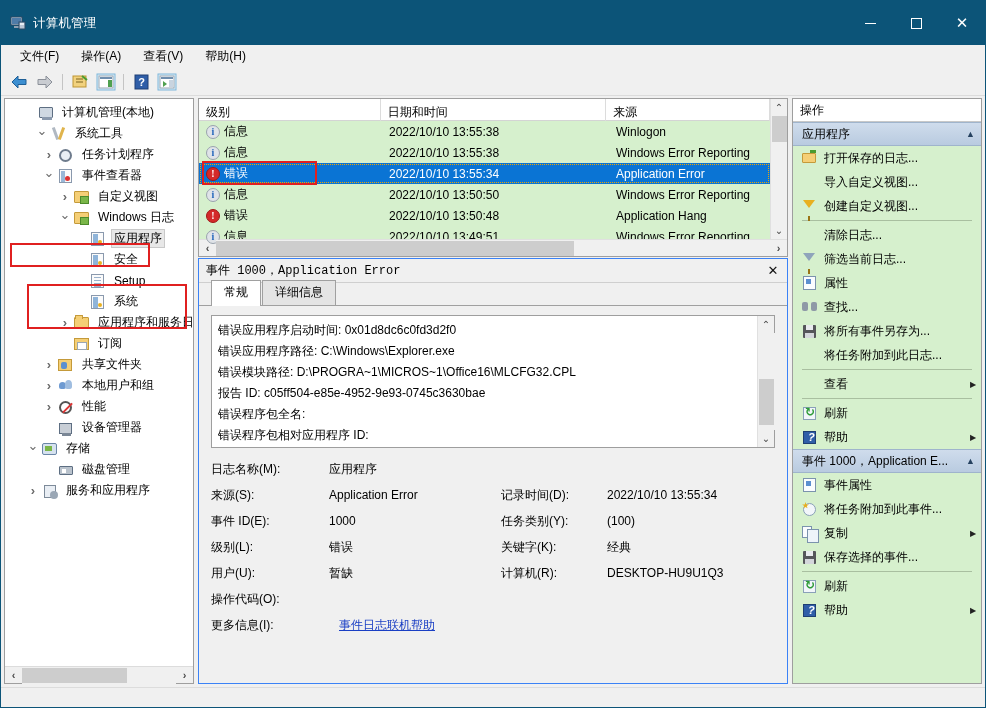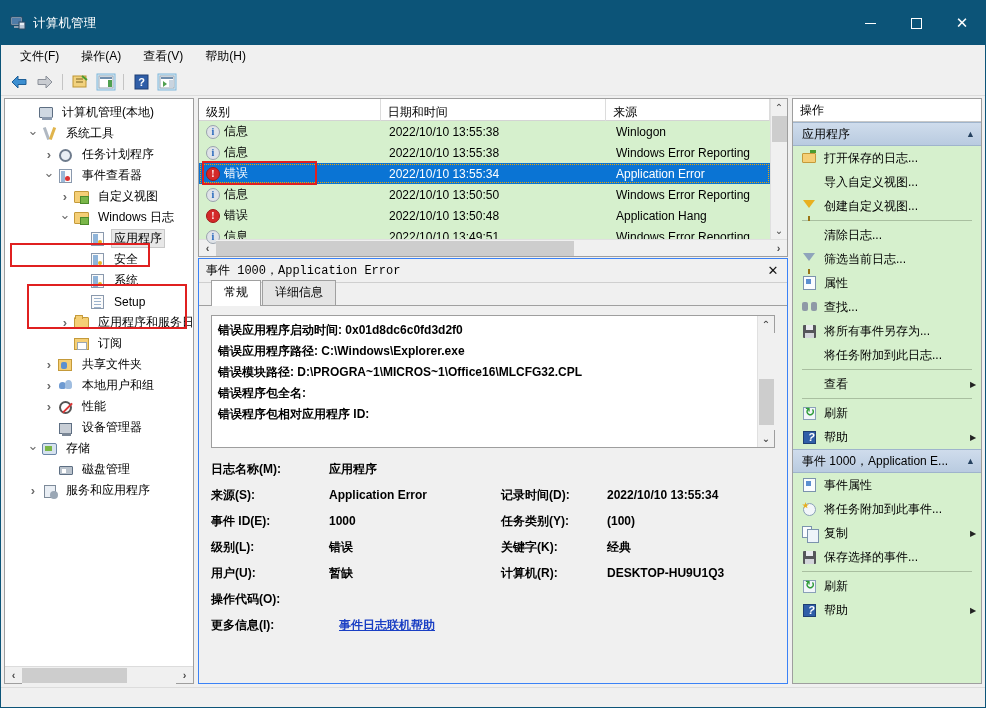--- a/index.html
+++ b/index.html
@@ -162,21 +162,21 @@
   .dp-title { flex:1; padding-left:7px; font-size:12px;
     font-family:"Liberation Mono","DejaVu Sans Mono",monospace; }
   .dp-close { width:28px; height:24px; display:flex; align-items:center; justify-content:center;
     font-size:13px; font-weight:bold; color:#111; }
   .dp-tabs { height:23px; flex:none; display:flex; align-items:flex-end; padding-left:12px;
     border-bottom:1px solid #a0a0a0; background:#f0f0f0; }
   .dp-tab { padding:3px 12px 4px 12px; font-size:12px; border:1px solid #a0a0a0;
     border-bottom:none; background:#e4e4e4; margin-right:1px; position:relative; }
   .dp-tab.active { background:#fff; color:#000; margin-bottom:-1px; padding-bottom:5px; }
   .dp-content { flex:1; background:#f0f0f0; padding:9px 12px 6px 12px; display:flex;
-    flex-direction:column; min-height:0;font-weight:bold; }
+    flex-direction:column; min-height:0; }
   .msgbox { height:133px; flex:none; background:#fff; border:1px solid #9e9e9e; display:flex; }
   .msgtext { flex:1; padding:4px 6px; overflow:hidden; }
   .msgline { font-size:12px; line-height:21px; white-space:nowrap; color:#000; }
   .msgscroll { width:17px; flex:none; background:#f0f0f0; border-left:1px solid #e0e0e0;
     display:flex; flex-direction:column; align-items:center; }
   .fields { margin-top:13px; font-size:12px; }
   .frow { display:flex; align-items:baseline; height:26px; }
   .flabel { width:118px; flex:none; color:#000; }
   .fvalue { width:172px; flex:none; color:#000; }
   .flabel2 { width:106px; flex:none; color:#000; }
@@ -310,21 +310,21 @@
 
     <div class="treepane" style="position: relative;">
       <div class="treescroll" id="tree-scroll">
           <div class="tnode" style="padding-left: 16px;">
             <span class="twist "></span>
             <span class="ticon">
               <i class="ic pcicon"></i>
             </span>
             <span class="tlabel">计算机管理(本地)</span>
           </div>
-          <div class="tnode" style="padding-left: 20px;">
+          <div class="tnode" style="padding-left: 29px;">
             <span class="twist open"></span>
             <span class="ticon">
               <i class="ic toolsicon"></i>
             </span>
             <span class="tlabel">系统工具</span>
           </div>
           <div class="tnode" style="padding-left: 36px;">
             <span class="twist closed"></span>
             <span class="ticon">
               <i class="ic clockicon"></i>
@@ -368,32 +368,32 @@
             <span class="ticon">
               <i class="ic logicon">
                 <i class="dot"></i>
               </i>
             </span>
             <span class="tlabel">安全</span>
           </div>
           <div class="tnode" style="padding-left: 68px;">
             <span class="twist "></span>
             <span class="ticon">
+              <i class="ic plainlog"></i>
+            </span>
+            <span class="tlabel">Setup</span>
+          </div>
+          <div class="tnode" style="padding-left: 68px;">
+            <span class="twist "></span>
+            <span class="ticon">
               <i class="ic logicon">
                 <i class="dot"></i>
               </i>
             </span>
             <span class="tlabel">系统</span>
-          </div>
-          <div class="tnode" style="padding-left: 68px;">
-            <span class="twist "></span>
-            <span class="ticon">
-              <i class="ic plainlog"></i>
-            </span>
-            <span class="tlabel">Setup</span>
           </div>
           <div class="tnode" style="padding-left: 52px;">
             <span class="twist closed"></span>
             <span class="ticon">
               <i class="ic folder"></i>
             </span>
             <span class="tlabel">应用程序和服务日志</span>
           </div>
           <div class="tnode" style="padding-left: 52px;">
             <span class="twist "></span>
@@ -556,20 +556,21 @@
         <div class="dp-tabs">
           <span class="dp-tab active">常规</span>
           <span class="dp-tab">详细信息</span>
         </div>
         <div class="dp-content">
           <div class="msgbox">
             <div class="msgtext" id="msg-text">
                 <div class="msgline">错误应用程序启动时间: 0x01d8dc6c0fd3d2f0</div>
                 <div class="msgline">错误应用程序路径: C:\Windows\Explorer.exe</div>
                 <div class="msgline">错误模块路径: D:\PROGRA~1\MICROS~1\Office16\MLCFG32.CPL</div>
+                <div class="msgline">报告 ID: c05ff504-e85e-4952-9e93-0745c3630bae</div>
                 <div class="msgline">错误程序包全名:</div>
                 <div class="msgline">错误程序包相对应用程序 ID:</div>
               </div>
             <div class="msgscroll">
               <span class="vs-arrow">⌃</span>
               <span class="vs-track">
                 <span class="vs-thumb" style="top:46px;height:46px;"></span>
               </span>
               <span class="vs-arrow">⌄</span>
             </div>

